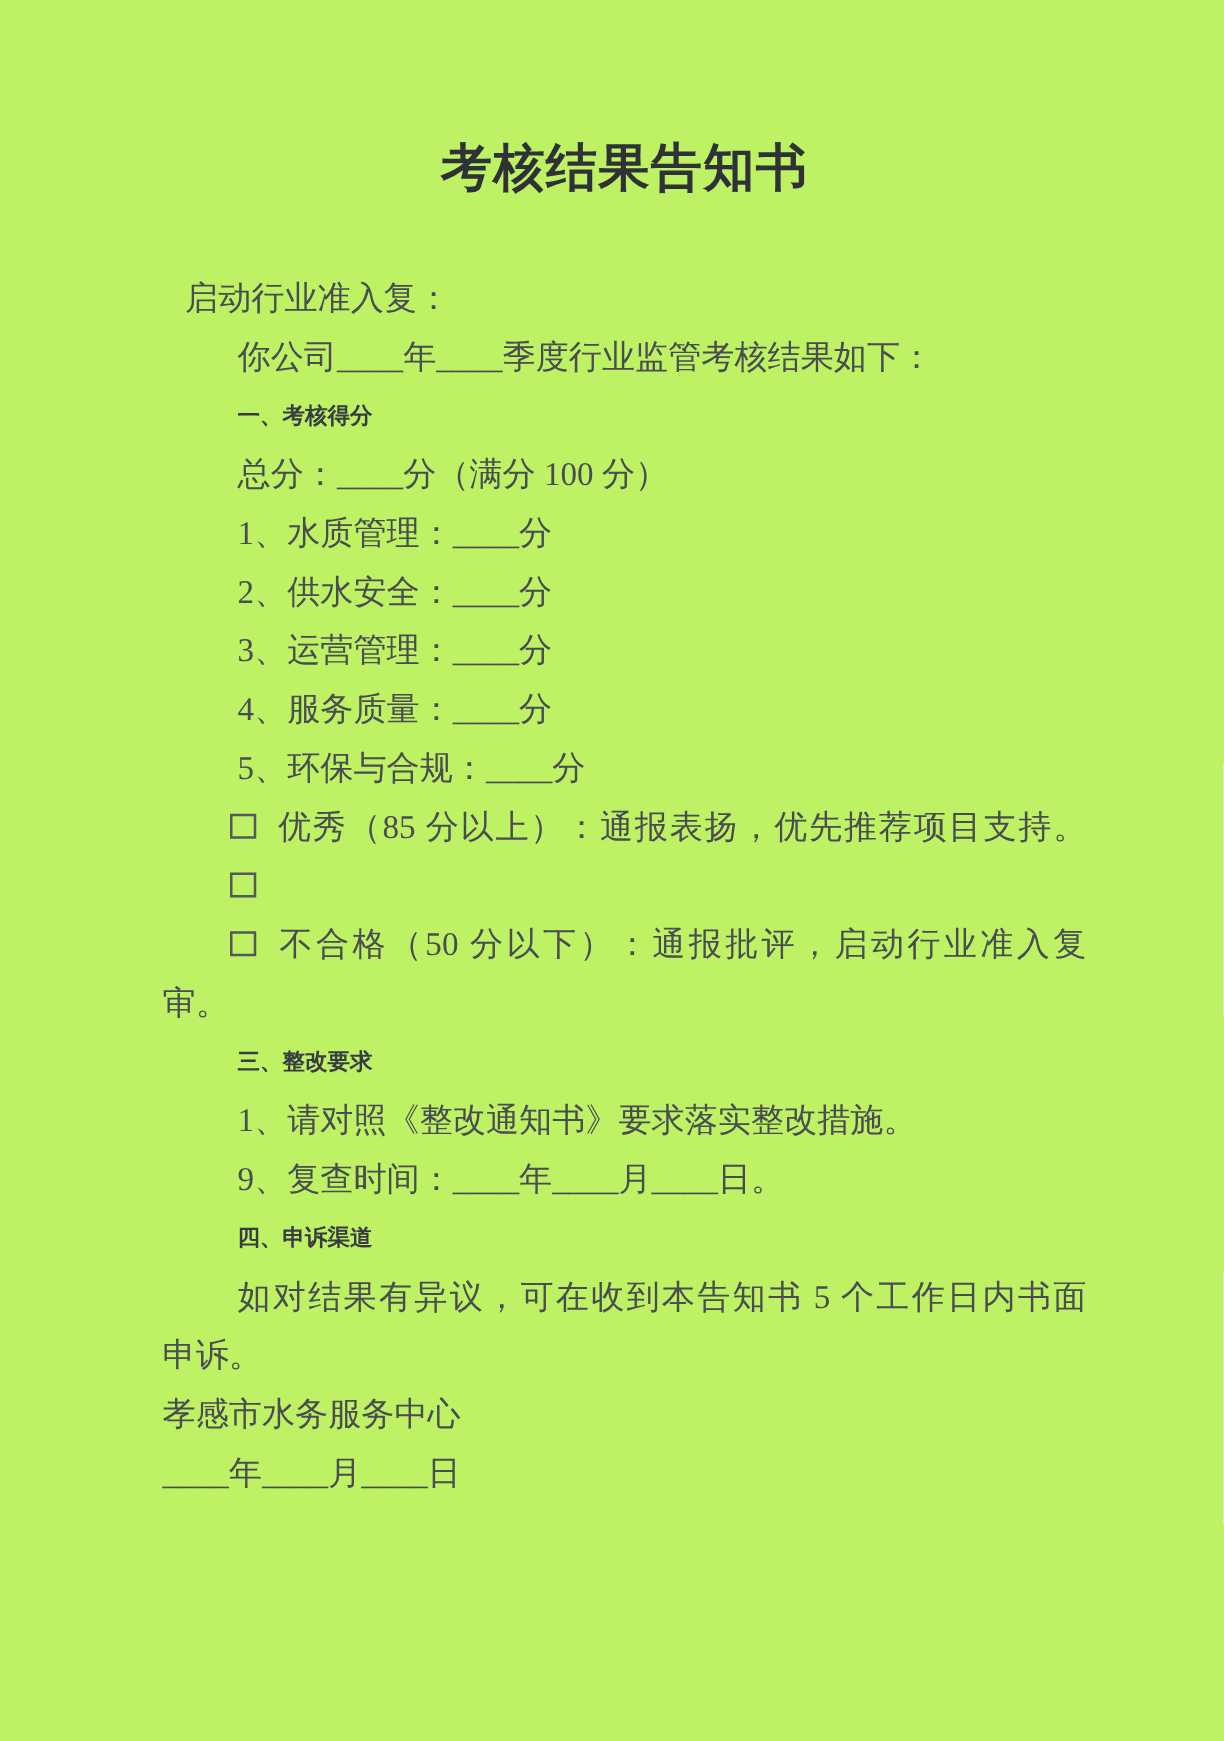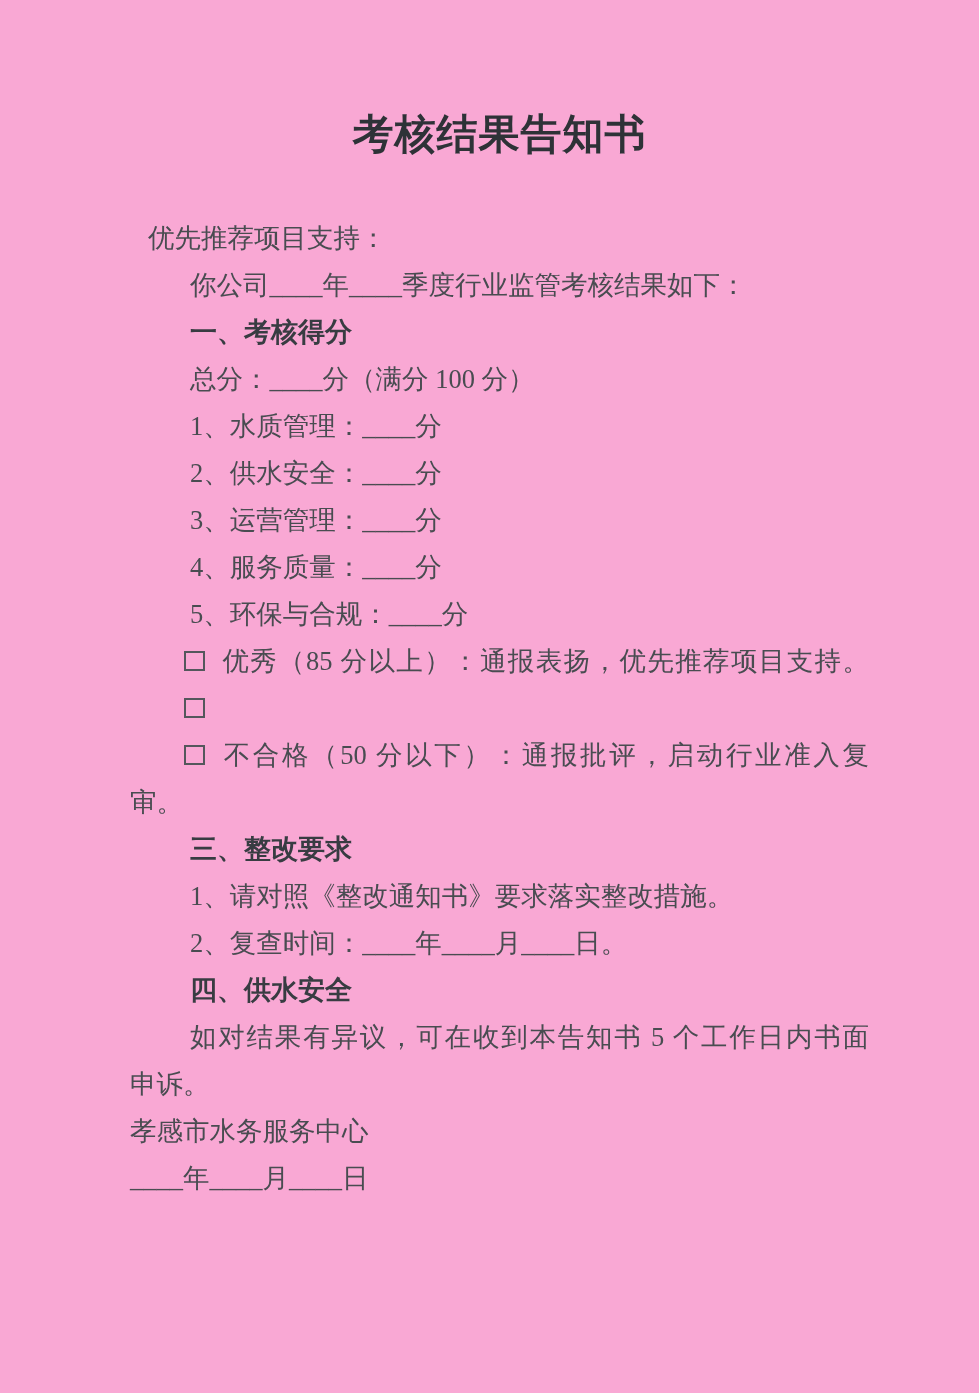--- a/index.html
+++ b/index.html
@@ -5,40 +5,40 @@
   html, body {
     margin: 0;
     padding: 0;
     background: #ffffff;
   }
   .page {
     position: relative;
     width: 979px;
     height: 1393px;
     box-sizing: border-box;
-    background: #f9a8d4;
+    background: #bef264;
     color: #494c51;
     font-family: "Liberation Serif", "DejaVu Serif", serif;
     font-size: 26.5px;
     line-height: 47px;
     padding: 106px 110px 0 130px;
     overflow: hidden;
   }
   .title {
     font-size: 41px;
     line-height: 56px;
     font-weight: bold;
     text-align: center;
     color: #2e3237;
     margin: 0 0 53px 0;
     letter-spacing: 1px;
   }
   p, h2 { margin: 0; }
   .heading {
-    font-size: 27px;
+    font-size: 18px;
     font-weight: bold;
     color: #383c42;
     line-height: 47px;
   }
   .nowrap { white-space: nowrap; }
   .indent { text-indent: 60px; }
   .salutation { text-indent: 18px; }
   .checkbox-line { text-indent: 54px; }
   .stretch {
     text-align: justify;
@@ -58,44 +58,44 @@
   .sig-org { padding-right: 72px; white-space: nowrap; }
   .sig-date { padding-right: 122px; white-space: nowrap; }
 </style>
 </head>
 <body>
 
 <div class="page">
 
   <h1 class="title">考核结果告知书</h1>
 
-  <p class="salutation nowrap">优先推荐项目支持：</p>
+  <p class="salutation nowrap">启动行业准入复：</p>
   <p class="indent nowrap">你公司____年____季度行业监管考核结果如下：</p>
 
   <h2 class="heading indent nowrap">一、考核得分</h2>
   <p class="indent nowrap">总分：____分（满分 100 分）</p>
   <p class="indent nowrap">1、水质管理：____分</p>
   <p class="indent nowrap">2、供水安全：____分</p>
   <p class="indent nowrap">3、运营管理：____分</p>
   <p class="indent nowrap">4、服务质量：____分</p>
   <p class="indent nowrap">5、环保与合规：____分</p>
 
 
   <p class="checkbox-line stretch"><span class="checkbox"></span><span>优秀（85 分以上）：通报表扬，优先推荐项目支持。</span></p>
 
   <p class="checkbox-line stretch"><span class="checkbox"></span></p>
 
   <p class="checkbox-line stretch"><span class="checkbox"></span><span>不合格（50 分以下）：通报批评，启动行业准入复</span></p>
   <p class="nowrap">审。</p>
 
   <h2 class="heading indent nowrap">三、整改要求</h2>
   <p class="indent nowrap">1、请对照《整改通知书》要求落实整改措施。</p>
-  <p class="indent nowrap">2、复查时间：____年____月____日。</p>
+  <p class="indent nowrap">9、复查时间：____年____月____日。</p>
 
-  <h2 class="heading indent nowrap">四、供水安全</h2>
+  <h2 class="heading indent nowrap">四、申诉渠道</h2>
   <p class="indent stretch">如对结果有异议，可在收到本告知书 5 个工作日内书面</p>
   <p class="nowrap">申诉。</p>
 
   <div class="signature">
     <p class="sig-org">孝感市水务服务中心</p>
     <p class="sig-date">____年____月____日</p>
   </div>
 
 </div>
 

